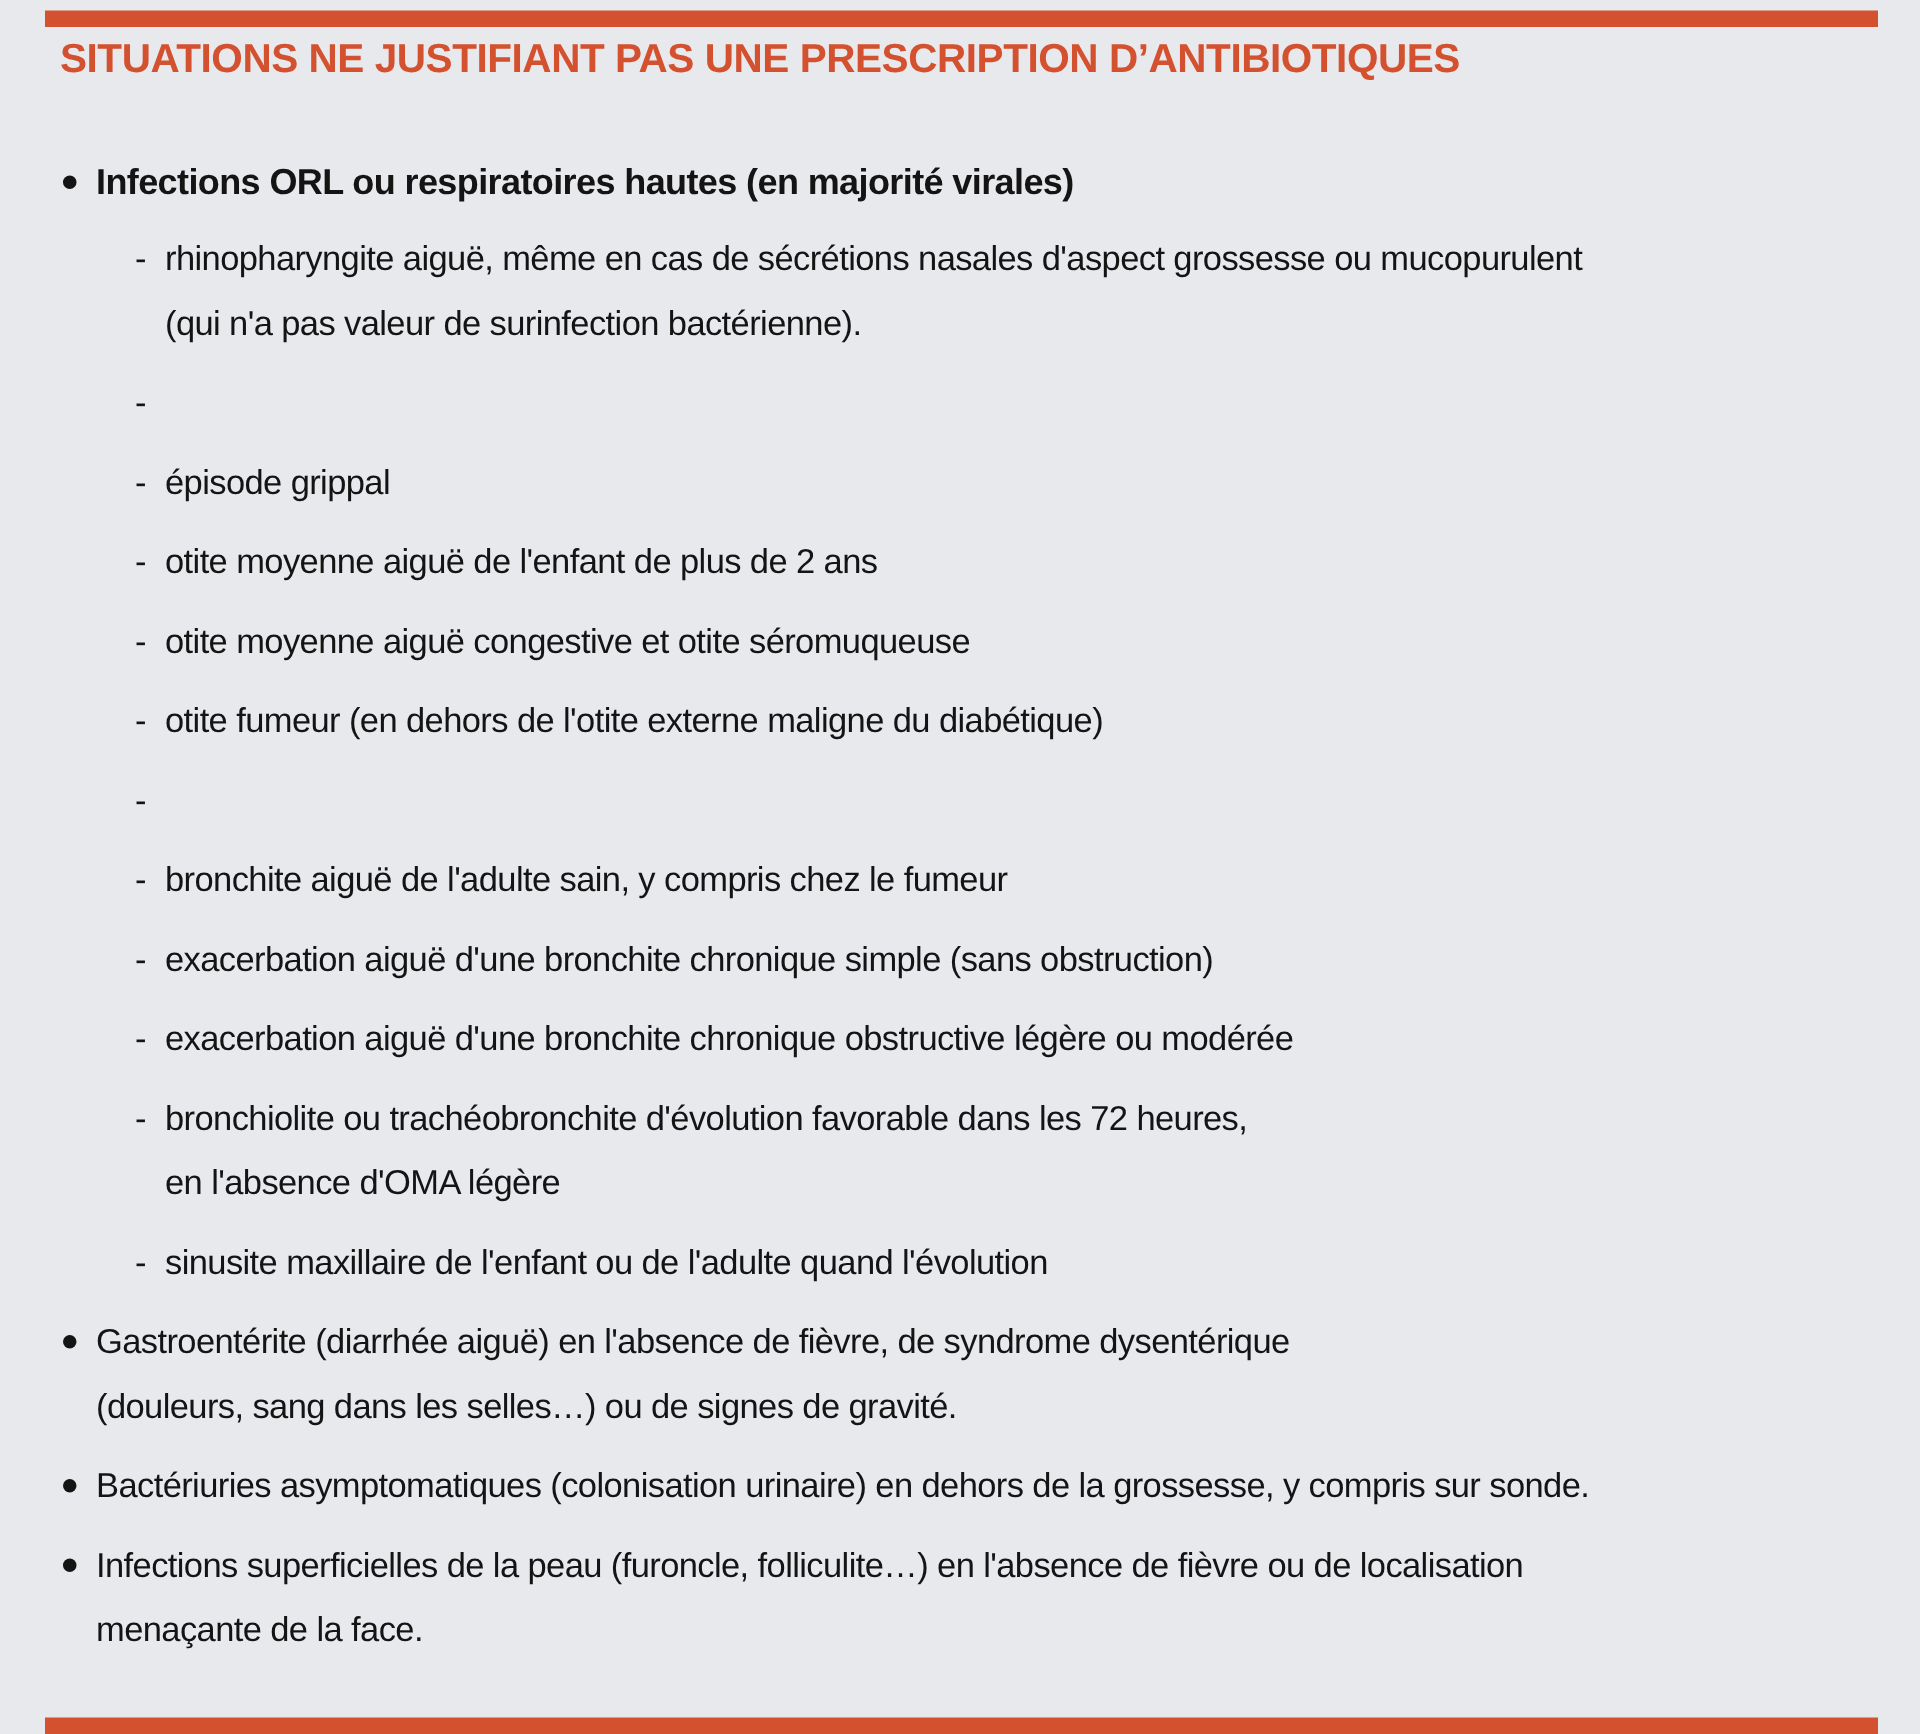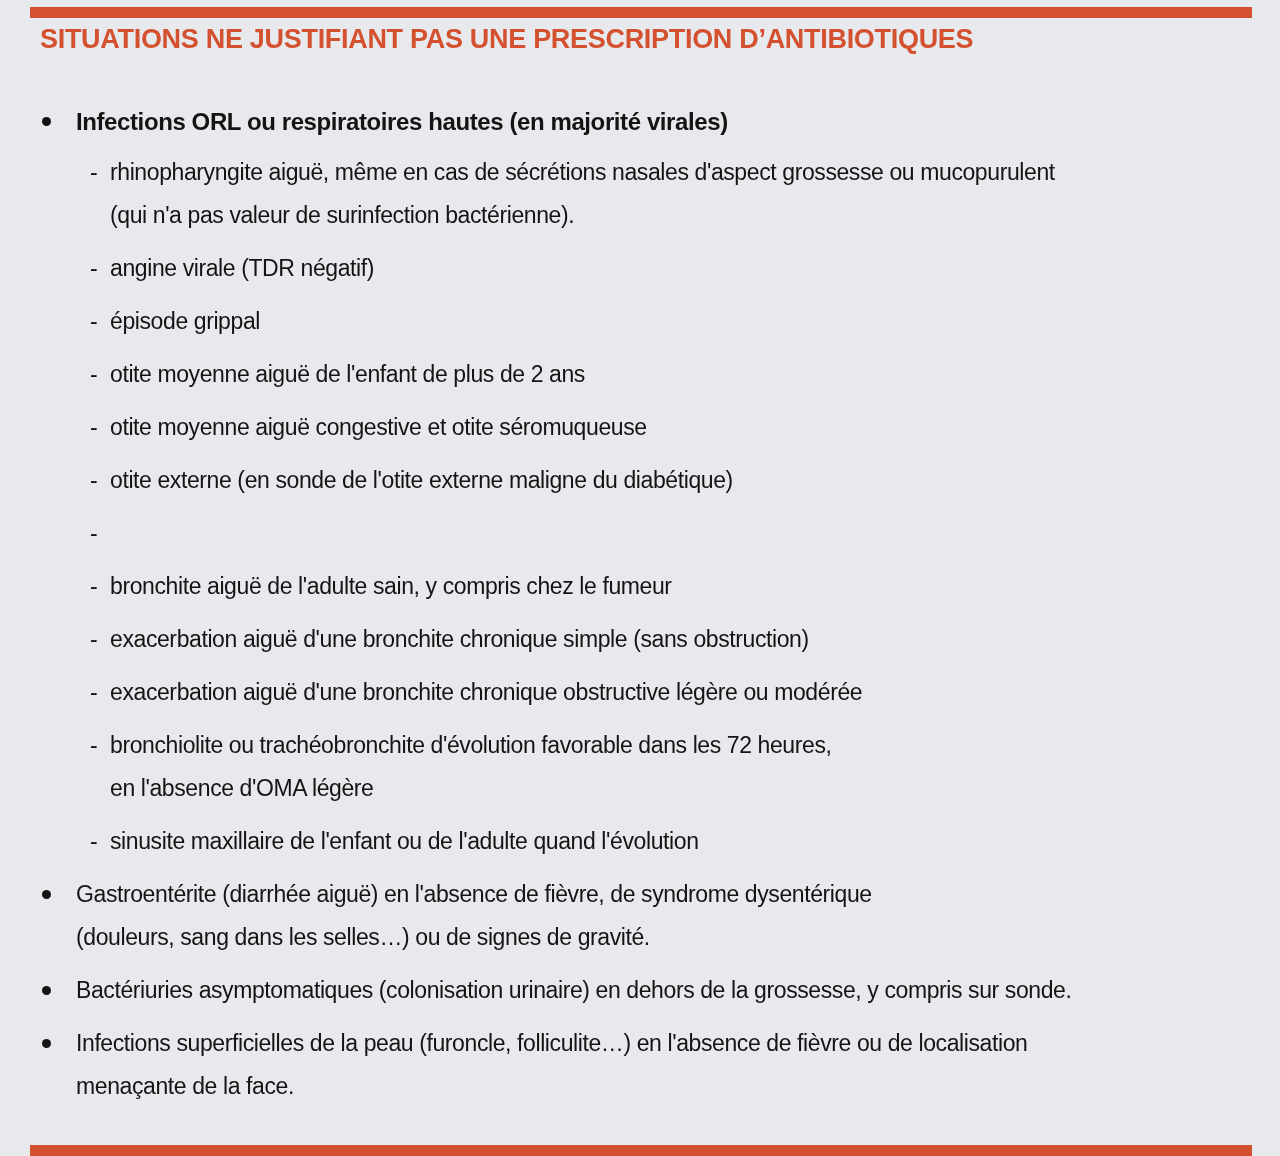--- a/index.html
+++ b/index.html
@@ -56,21 +56,21 @@
   }
   .section.bold .label-text { font-weight: 700; font-size: 24px; }
   .bullet-dot {
     flex: none;
     width: 9px;
     height: 9px;
     border-radius: 50%;
     background: var(--text);
     margin: 17px 13px 0 2px;
   }
-  .label-text div { white-space: nowrap; margin-left: 12px; }
+  .label-text div { white-space: nowrap; }
   .sub-item {
     display: flex;
     align-items: flex-start;
     margin: 0 0 10px 50px;
     font-size: 23px;
     letter-spacing: -0.4px;
     line-height: 43px;
   }
   .dash { flex: none; width: 20px; }
   .sub-lines div { white-space: nowrap; }
@@ -91,23 +91,20 @@
         </div>
         <div class="sub-item">
           <span class="dash">-</span>
           <div class="sub-lines">
             <div>rhinopharyngite aiguë, même en cas de sécrétions nasales d'aspect grossesse ou mucopurulent</div>
             <div>(qui n'a pas valeur de surinfection bactérienne).</div>
           </div>
         </div>
         <div class="sub-item">
           <span class="dash">-</span>
-          <div class="sub-lines">
-            <div>angine virale (TDR négatif)</div>
-          </div>
         </div>
         <div class="sub-item">
           <span class="dash">-</span>
           <div class="sub-lines">
             <div>épisode grippal</div>
           </div>
         </div>
         <div class="sub-item">
           <span class="dash">-</span>
           <div class="sub-lines">
@@ -116,21 +113,21 @@
         </div>
         <div class="sub-item">
           <span class="dash">-</span>
           <div class="sub-lines">
             <div>otite moyenne aiguë congestive et otite séromuqueuse</div>
           </div>
         </div>
         <div class="sub-item">
           <span class="dash">-</span>
           <div class="sub-lines">
-            <div>otite externe (en sonde de l'otite externe maligne du diabétique)</div>
+            <div>otite fumeur (en dehors de l'otite externe maligne du diabétique)</div>
           </div>
         </div>
         <div class="sub-item">
           <span class="dash">-</span>
         </div>
         <div class="sub-item">
           <span class="dash">-</span>
           <div class="sub-lines">
             <div>bronchite aiguë de l'adulte sain, y compris chez le fumeur</div>
           </div>

